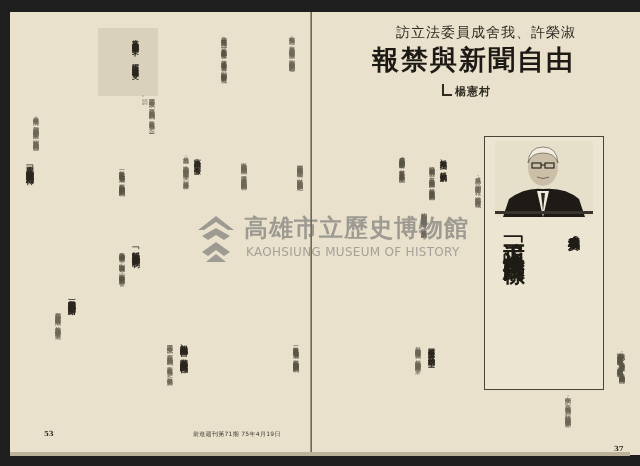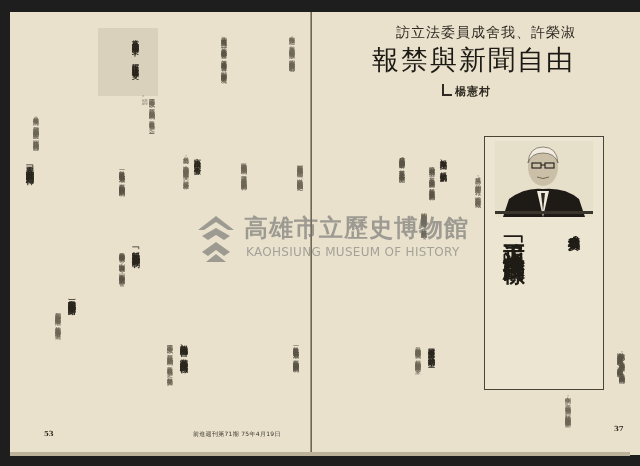--- a/index.html
+++ b/index.html
@@ -11,21 +11,21 @@
   .spine{position:absolute;left:300px;top:0;width:3px;height:443px;background:linear-gradient(90deg,#b8ad93,#6f6754,#cfc6ad);}
   .bottom-edge{position:absolute;left:0;top:440px;width:620px;height:4px;background:#bdb39a;}
 
   
   .col{position:absolute;writing-mode:vertical-rl;font-size:6px;line-height:7px;color:#6d6656;letter-spacing:0.5px;overflow:hidden;font-family:"DejaVu Sans",sans-serif;}
   .col.dense{color:#5a5446;}
   .head{position:absolute;writing-mode:vertical-rl;font-weight:bold;color:#2a261e;font-size:8px;line-height:10px;letter-spacing:1px;font-family:"DejaVu Sans",sans-serif;}
   .shade{position:absolute;background:#d9d1bb;}
 
   .subtitle{position:absolute;left:84px;top:12px;font-size:14px;color:#2f2b23;letter-spacing:1px;font-family:"DejaVu Sans",sans-serif;}
-  .title{position:absolute;left:60px;top:30px;font-size:27px;font-weight:normal;color:#1d1a15;letter-spacing:2px;font-family:"DejaVu Sans",sans-serif;}
+  .title{position:absolute;left:60px;top:30px;font-size:27px;font-weight:bold;color:#1d1a15;letter-spacing:2px;font-family:"DejaVu Sans",sans-serif;}
   .byline{position:absolute;left:130px;top:72px;font-size:11px;font-weight:bold;color:#2f2b23;letter-spacing:1px;font-family:Liberation Sans, sans-serif;}
   .byline .bracket{display:inline-block;width:8px;height:10px;border-left:2px solid #2f2b23;border-bottom:2px solid #2f2b23;margin-right:3px;vertical-align:-1px;}
 
   .photo-box{position:absolute;left:172px;top:124px;width:118px;height:252px;border:1px solid #4a4438;background:#ece5d1;}
   .photo{position:absolute;left:10px;top:4px;width:98px;height:76px;background:#e6dfca;overflow:hidden;}
   .quote{position:absolute;writing-mode:vertical-rl;font-weight:bold;color:#1f1c16;font-family:"DejaVu Sans",sans-serif;}
   .q-who{left:80px;top:88px;font-size:12px;letter-spacing:1px;}
   .q-text{left:16px;top:88px;font-size:22px;line-height:26px;letter-spacing:2px;}
 
   .pageno{position:absolute;font-size:7px;font-weight:bold;color:#2b2720;font-family:"DejaVu Serif",serif;}
@@ -105,21 +105,21 @@
           <path d="M42 36 Q48 39 54 36" stroke="#5a5040" stroke-width="0.8" fill="none"></path>
           <rect x="0" y="70" width="98" height="3" fill="#3a352c"></rect>
         </svg>
       </div>
       <div class="quote q-who">成舍我委員：</div>
       <div class="quote q-text" style="height:160px;">追求「二人一報」的目標！</div>
     </div>
 
     <div class="col dense" style="left:296px;top:336px;width:18px;height:80px;">許委員認為，黨外雜誌經常遭到查禁，也是新聞自由受限的明證。</div>
 
-    <div class="pageno" style="left:302px;top:412px;">37</div>
+    <div class="pageno" style="left:302px;top:432px;">37</div>
   </div>
 
   <div class="bottom-edge"></div>
 </div>
 
 <div class="watermark">
   <svg class="wm-logo" viewBox="0 0 40 50">
     <path d="M20 2 L38 16 L32 16 L20 8 L8 16 L2 16 Z" fill="#6f6f70"></path>
     <path d="M6 22 L20 14 L34 22 L28 26 L20 21 L12 26 Z" fill="#6f6f70"></path>
     <path d="M20 28 L34 38 L28 42 L20 36 L12 42 L6 38 Z" fill="#6f6f70"></path>

